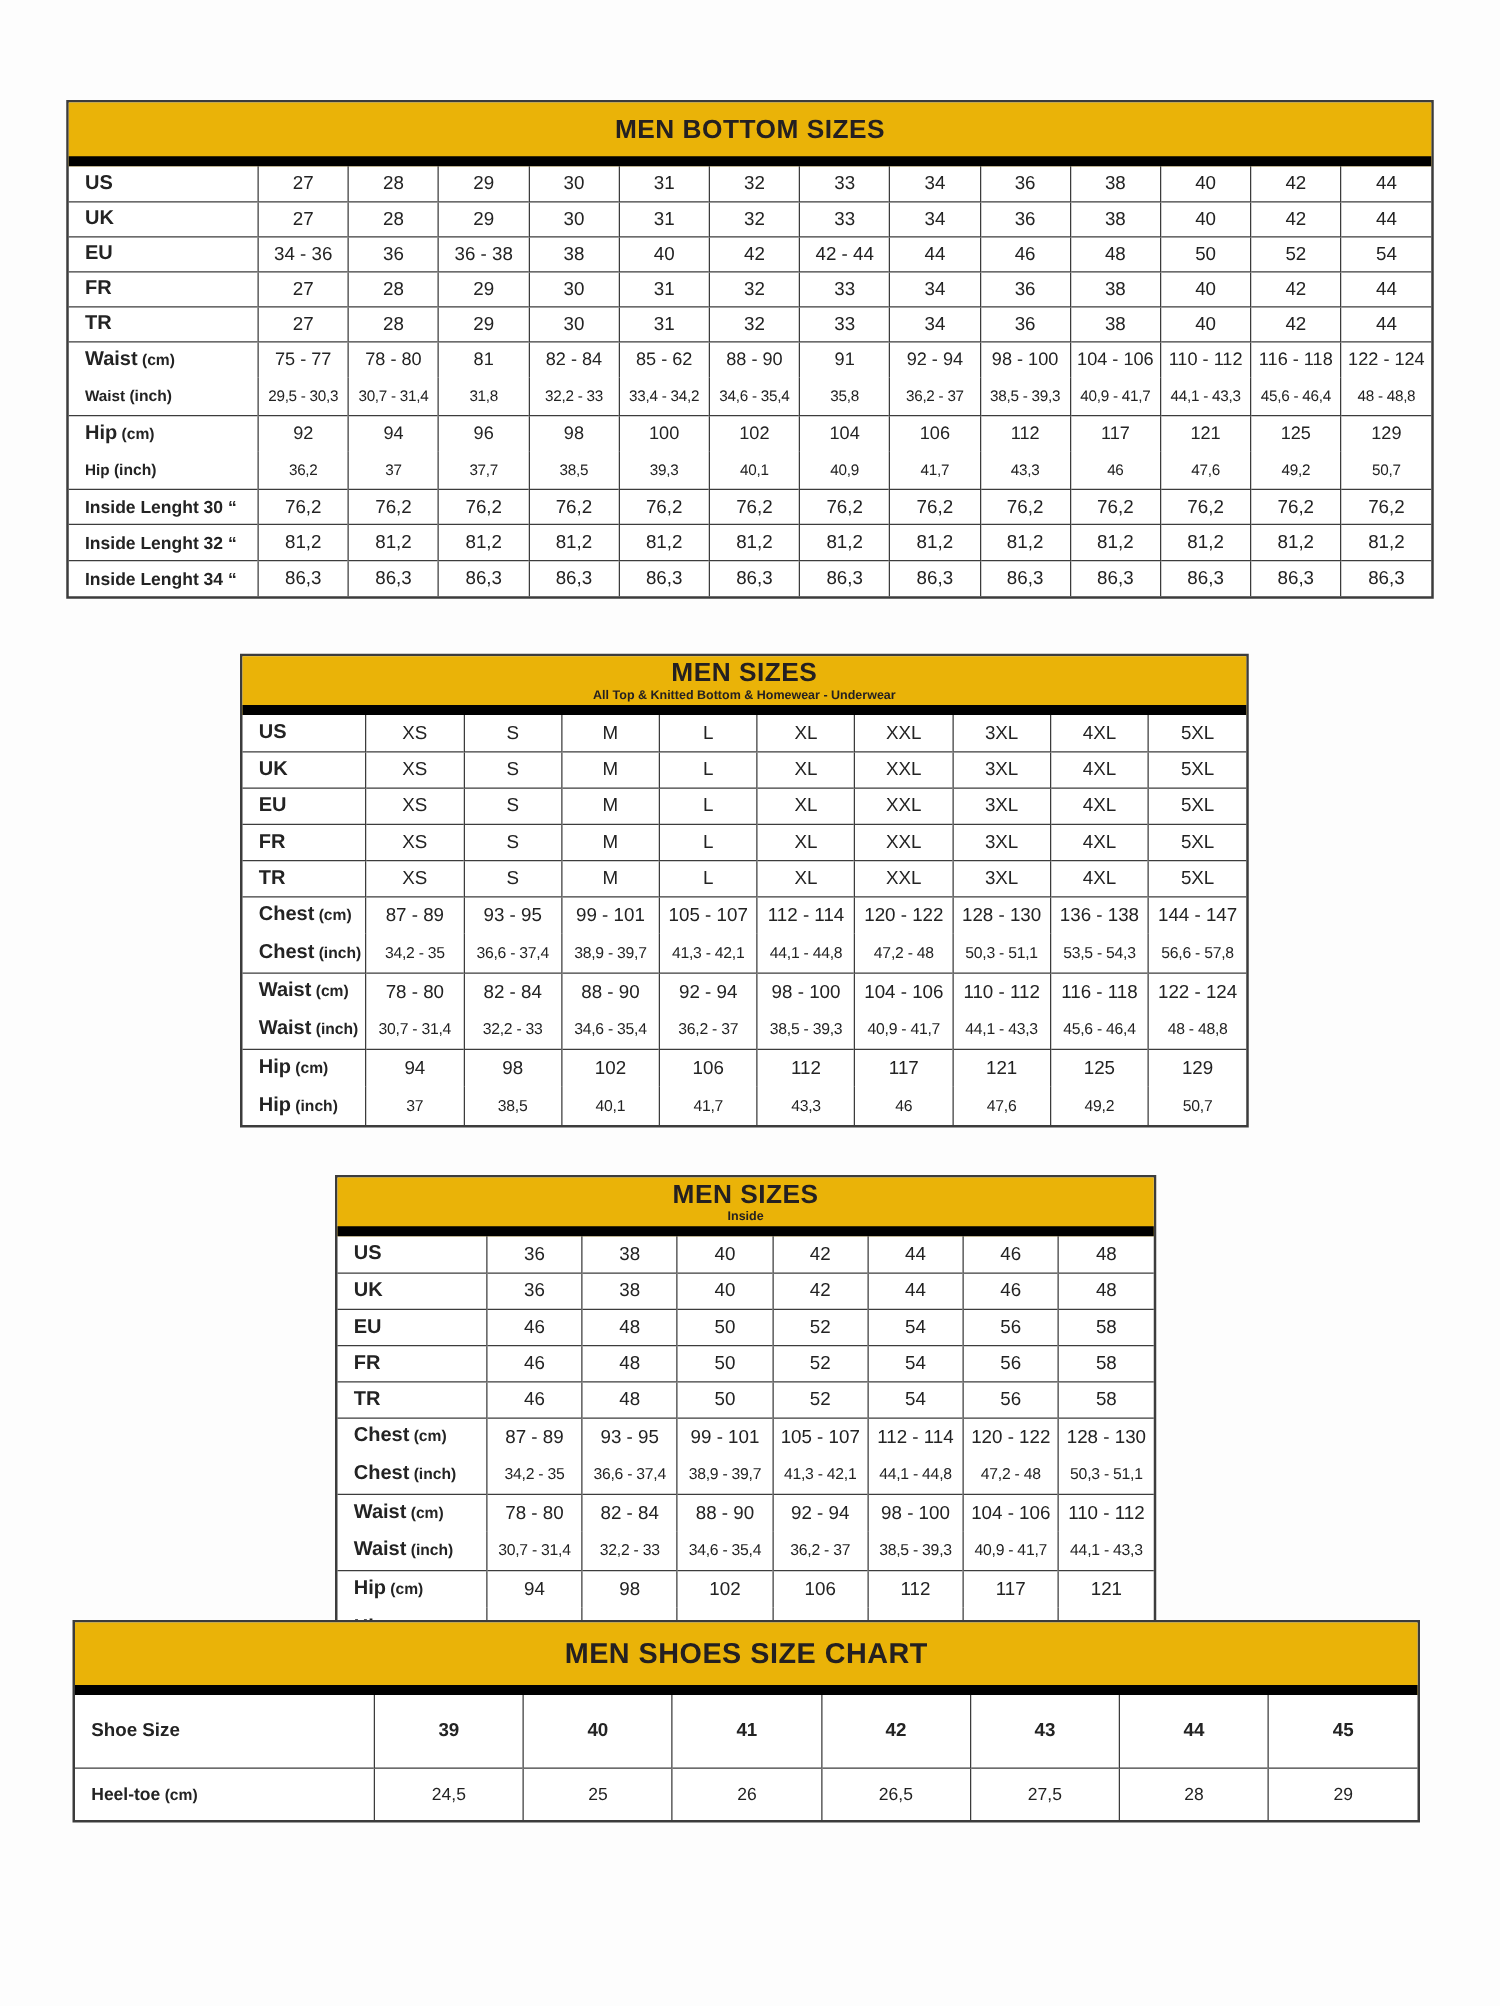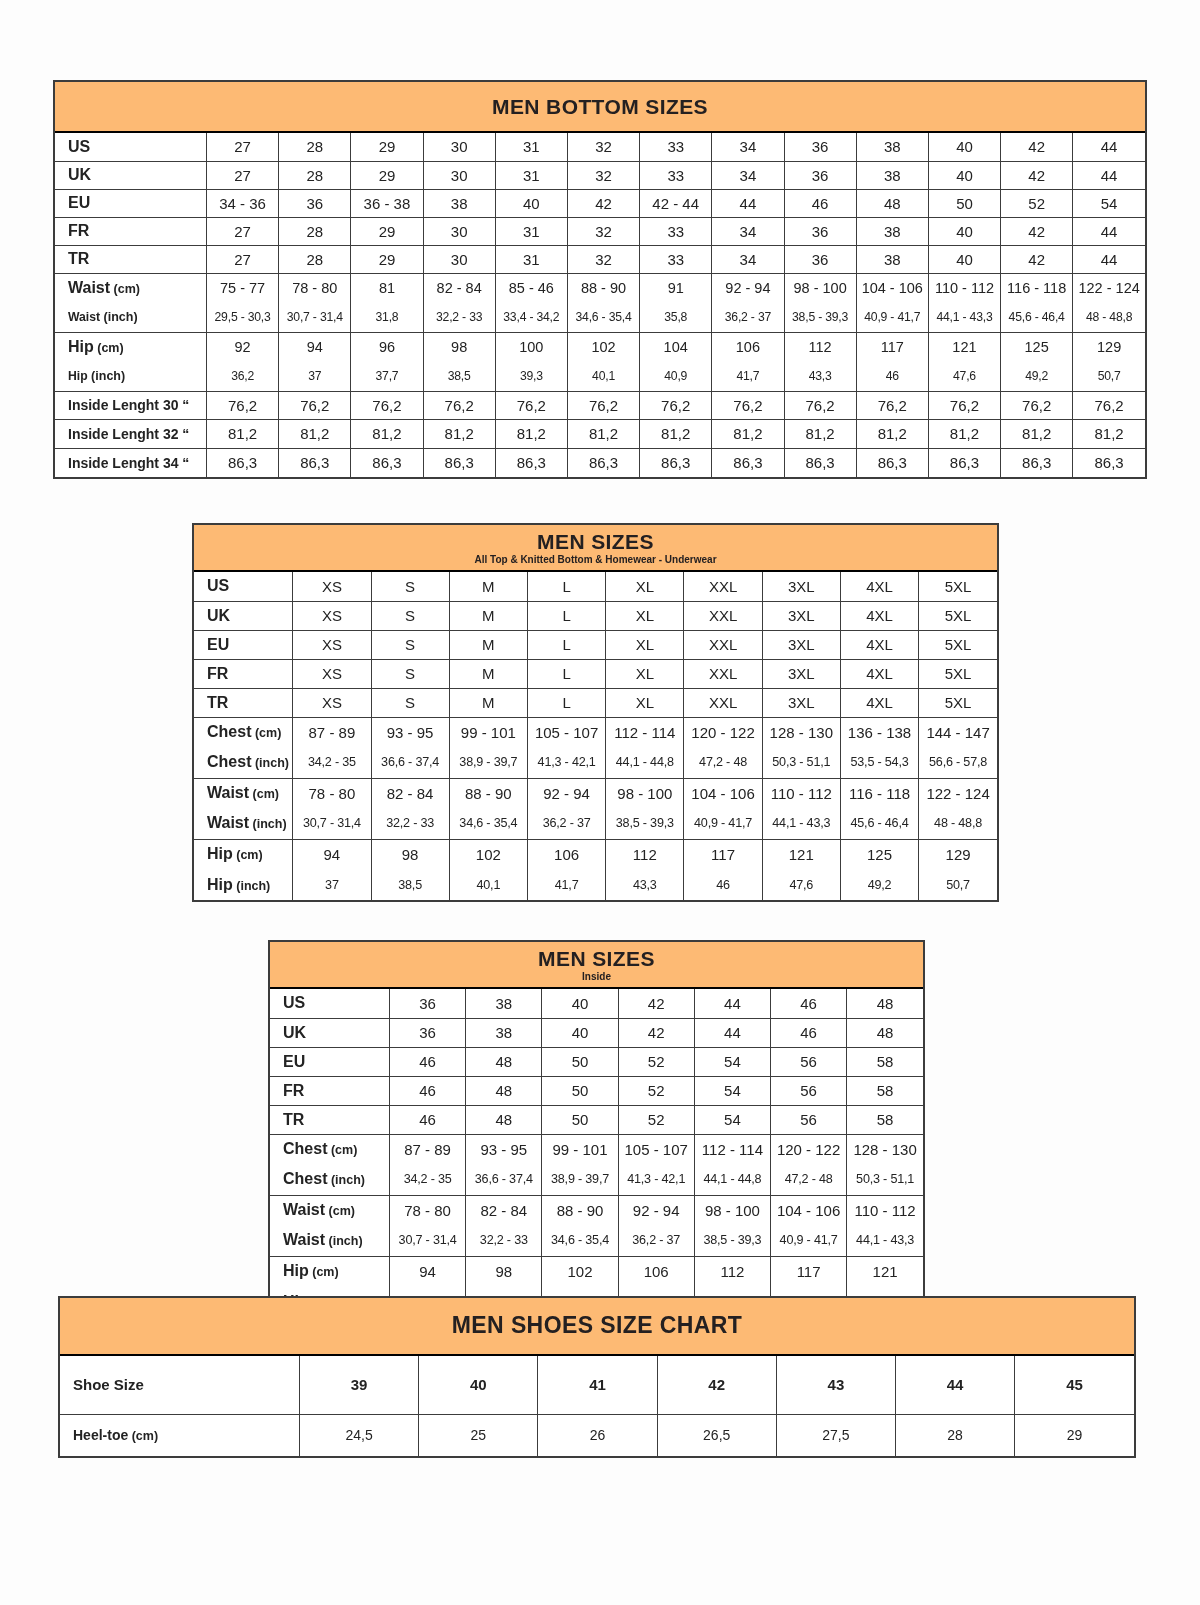--- a/index.html
+++ b/index.html
@@ -9,21 +9,21 @@
     font-family:"Liberation Sans", sans-serif;
     color:#232323;
   }
   .tbl { position:absolute; border:2px solid #3c3c3c; background:#fff; }
   .t1 { left:53px;  top:80px;   width:1094px; }
   .t2 { left:192px; top:523px;  width:807px;  }
   .t3 { left:268px; top:940px;  width:657px;  }
   .t4 { left:58px;  top:1296px; width:1078px; }
 
   .band {
-    background:#fdba74; border-bottom:2px solid #000000;
+    background:#eab308; border-bottom:8px solid #000000;
     display:flex; flex-direction:column; justify-content:center; align-items:center;
     text-align:center; line-height:1.12;
   }
   .t1 .band { height:51px; }
   .t2 .band, .t3 .band { height:47px; }
   .t4 .band { height:58px; }
   .title { font-size:21px; font-weight:700; letter-spacing:.4px; color:#242021; }
   .t4 .title { font-size:23px; }
   .subtitle { font-size:10px; font-weight:700; color:#242021; }
 
@@ -166,21 +166,21 @@
             <td>40</td>
             <td>42</td>
             <td>44</td>
           </tr>
           <tr class="cm sec-start">
             <td class="lab"><span class="lbl">Waist</span><span class="unit"> (cm)</span></td>
             <td>75 - 77</td>
             <td>78 - 80</td>
             <td>81</td>
             <td>82 - 84</td>
-            <td>85 - 46</td>
+            <td>85 - 62</td>
             <td>88 - 90</td>
             <td>91</td>
             <td>92 - 94</td>
             <td>98 - 100</td>
             <td>104 - 106</td>
             <td>110 - 112</td>
             <td>116 - 118</td>
             <td>122 - 124</td>
           </tr>
           <tr class="inch">

